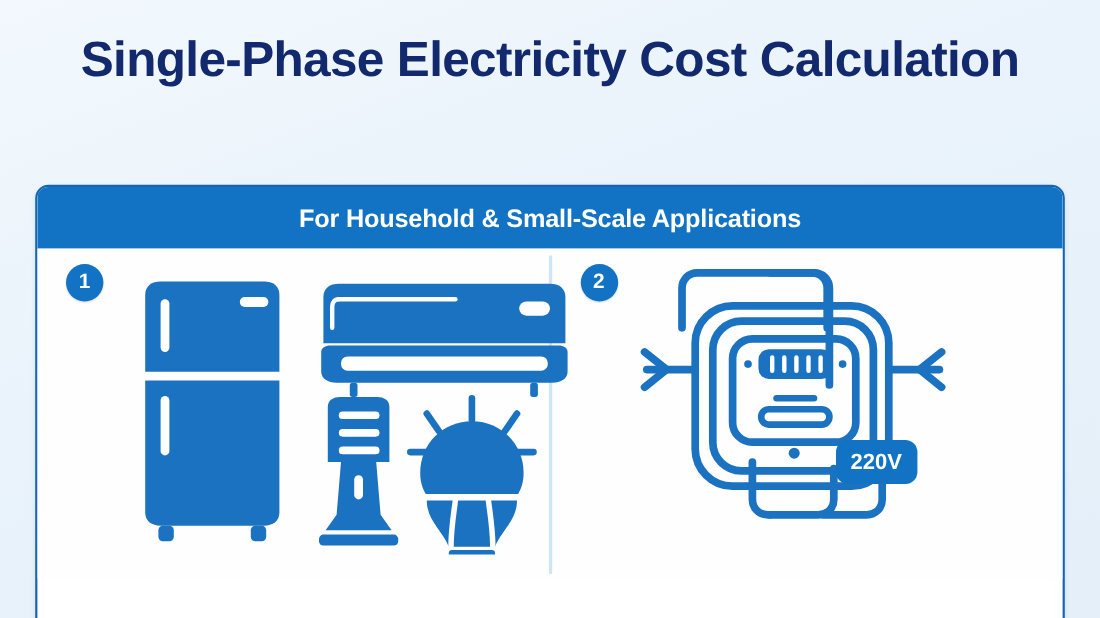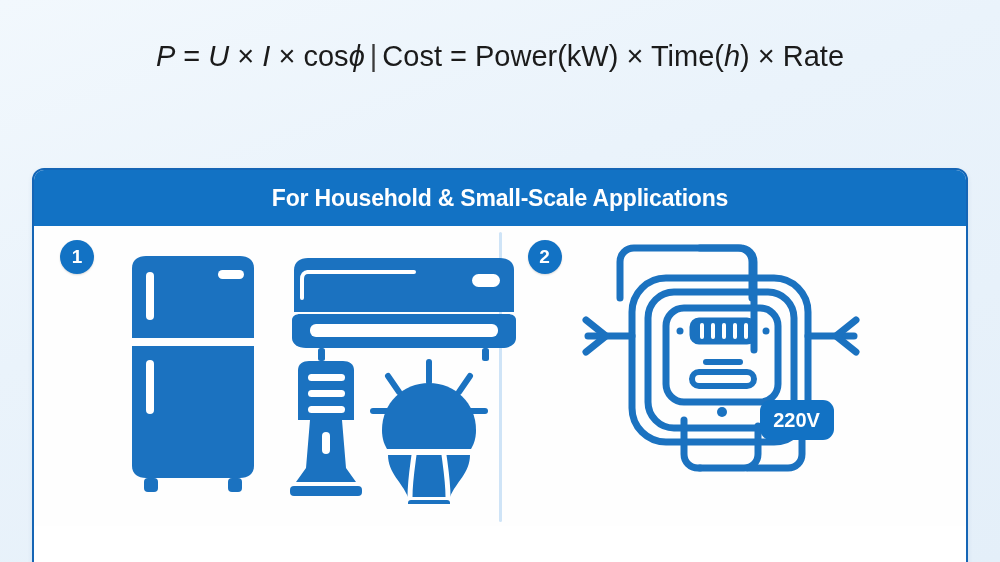--- a/index.html
+++ b/index.html
@@ -139,23 +139,21 @@
     left: 70px;
     top: 4px;
   }
 </style>
 </head>
 <body>
 
 <div id="slide">
 
   <div class="title-block">
-    <div class="formula">
-      <span class="var">P</span><span> = </span><span class="var">U</span><span> × </span><span class="var">I</span><span> × </span><span>cos</span><span class="var">ϕ</span><span class="bar">|</span><span>Cost = Power(kW) × Time(</span><span class="var">h</span><span>) × Rate</span>
-    </div>
+    <h1 class="main-title">Single-Phase Electricity Cost Calculation</h1>
   </div>
 
   <div class="card">
 
     <div class="card-header">
       <span class="card-header-text">For Household &amp; Small-Scale Applications</span>
     </div>
 
     <div class="card-body">
 

